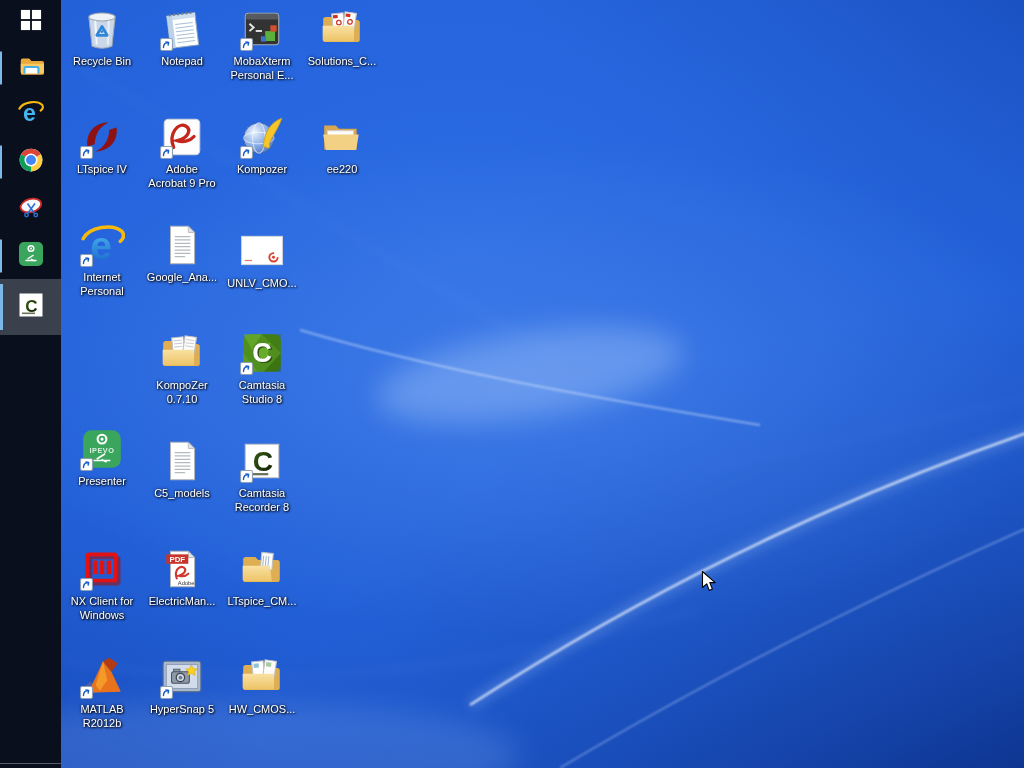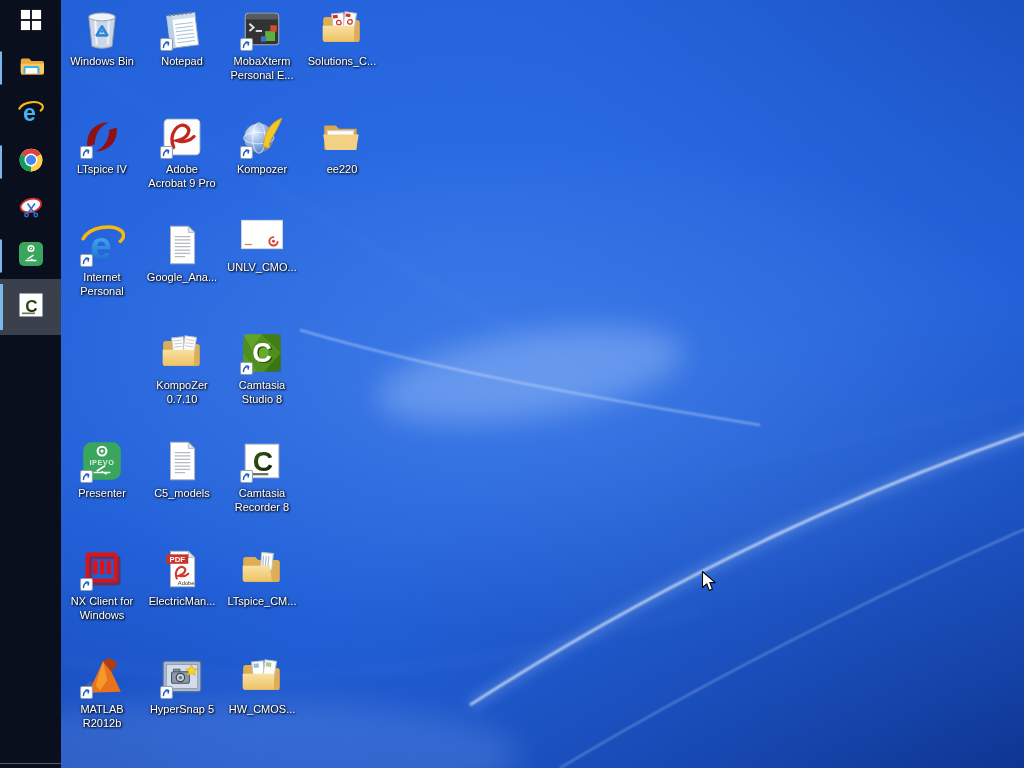--- a/index.html
+++ b/index.html
@@ -93,21 +93,21 @@
     <div class="ic">
       <svg viewBox="0 0 44 44">
         <path d="M9.5 11 L12.5 38.5 Q22 42.5 31.5 38.5 L34.5 11" fill="#dde4ea" fill-opacity="0.9" stroke="#9fa8b0"></path>
         <ellipse cx="22" cy="10.5" rx="12.6" ry="3.8" fill="#eef3f7" stroke="#9fa8b0"></ellipse>
         <path d="M15.5 14 L17 37" stroke="#ffffff" stroke-width="2" opacity="0.75"></path>
         <path d="M28.5 14 L27.5 37" stroke="#ffffff" stroke-width="2" opacity="0.6"></path>
         <path d="M22 19.5 l-5 8.5 h10 Z" fill="none" stroke="#2e86d6" stroke-width="2.6" stroke-linejoin="round"></path>
         <circle cx="22" cy="24.5" r="1.4" fill="#2e86d6"></circle>
       </svg>
     </div>
-    <div class="lbl">Windows Bin</div>
+    <div class="lbl">Recycle Bin</div>
   </div>
 
   <div class="cell" style="left:142px;top:6px">
     <div class="ic">
       <svg viewBox="0 0 44 44">
         <g transform="rotate(-7 22 22)">
           <rect x="9" y="8" width="27" height="31" fill="#fdfefe" stroke="#8fa6bf"></rect>
           <rect x="9" y="8" width="27" height="4.5" fill="#cfdeee"></rect>
           <rect x="9" y="8" width="5" height="31" fill="#bcd2e8"></rect>
           <path d="M16 17h17M16 20.5h17M16 24h17M16 27.5h17M16 31h17M16 34.5h17" stroke="#a9c0d8" stroke-width="1"></path>
@@ -258,21 +258,21 @@
     <div class="ic">
       <svg viewBox="0 0 44 44">
         <path d="M11 4 h17 l6 6 v30 H11 Z" fill="#ffffff" stroke="#b0b5ba"></path>
         <path d="M28 4 l6 6 h-6 Z" fill="#dfe3e6" stroke="#b0b5ba" stroke-width="0.8"></path>
         <path d="M15 14h15M15 17.2h15M15 20.4h15M15 23.6h15M15 26.8h15M15 30h15M15 33.2h10" stroke="#b4bac0" stroke-width="1.2"></path>
       </svg>
     </div>
     <div class="lbl">Google_Ana...</div>
   </div>
 
-  <div class="cell" style="left:222px;top:212px">
+  <div class="cell" style="left:222px;top:228px">
     <div class="ic">
       <svg viewBox="0 0 44 44">
         <rect x="2.5" y="8" width="39" height="27" fill="#ffffff" stroke="#d5d8da"></rect>
         <circle cx="33" cy="28" r="4" fill="none" stroke="#d8402e" stroke-width="1.8" stroke-dasharray="19 6"></circle>
         <circle cx="33" cy="28" r="1.4" fill="#d8402e"></circle>
         <rect x="5.5" y="30.5" width="7" height="1.2" fill="#e4796b"></rect>
       </svg>
     </div>
     <div class="lbl">UNLV_CMO...</div>
   </div>
@@ -315,21 +315,21 @@
           <svg viewBox="0 0 12 12">
             <rect x="0.5" y="0.5" width="11" height="11" rx="1.5" fill="#fff" stroke="#8fa0b4"></rect>
             <path d="M3.2 8.8 C3.2 6 5 4.2 8 4.2 M8 4.2 l-2.4 -0.5 M8 4.2 l-0.5 2.4" stroke="#1b5cc8" stroke-width="1.3" fill="none" stroke-linecap="round"></path>
           </svg>
         </span>
     </div>
     <div class="lbl">Camtasia
 Studio 8</div>
   </div>
 
-  <div class="cell" style="left:62px;top:438px">
+  <div class="cell" style="left:62px;top:426px">
     <div class="ic">
       <svg viewBox="0 0 44 44">
         <rect x="4" y="4" width="36" height="36" rx="8" fill="#3aa55d"></rect>
         <circle cx="22" cy="12.5" r="4.2" fill="none" stroke="#ffffff" stroke-width="2"></circle>
         <circle cx="22" cy="12.5" r="1.5" fill="#ffffff"></circle>
         <text x="22" y="26" text-anchor="middle" font-size="7" font-weight="bold" fill="#d9efe2" letter-spacing="0.5" font-family="'Liberation Sans',sans-serif">IPEVO</text>
         <path d="M14 33 h16 M17 31.5 l8 -5 m-3.5 5.5 l5 2.5" stroke="#ffffff" stroke-width="1.6" fill="none"></path>
       </svg>
       <span class="sc">
           <svg viewBox="0 0 12 12">

